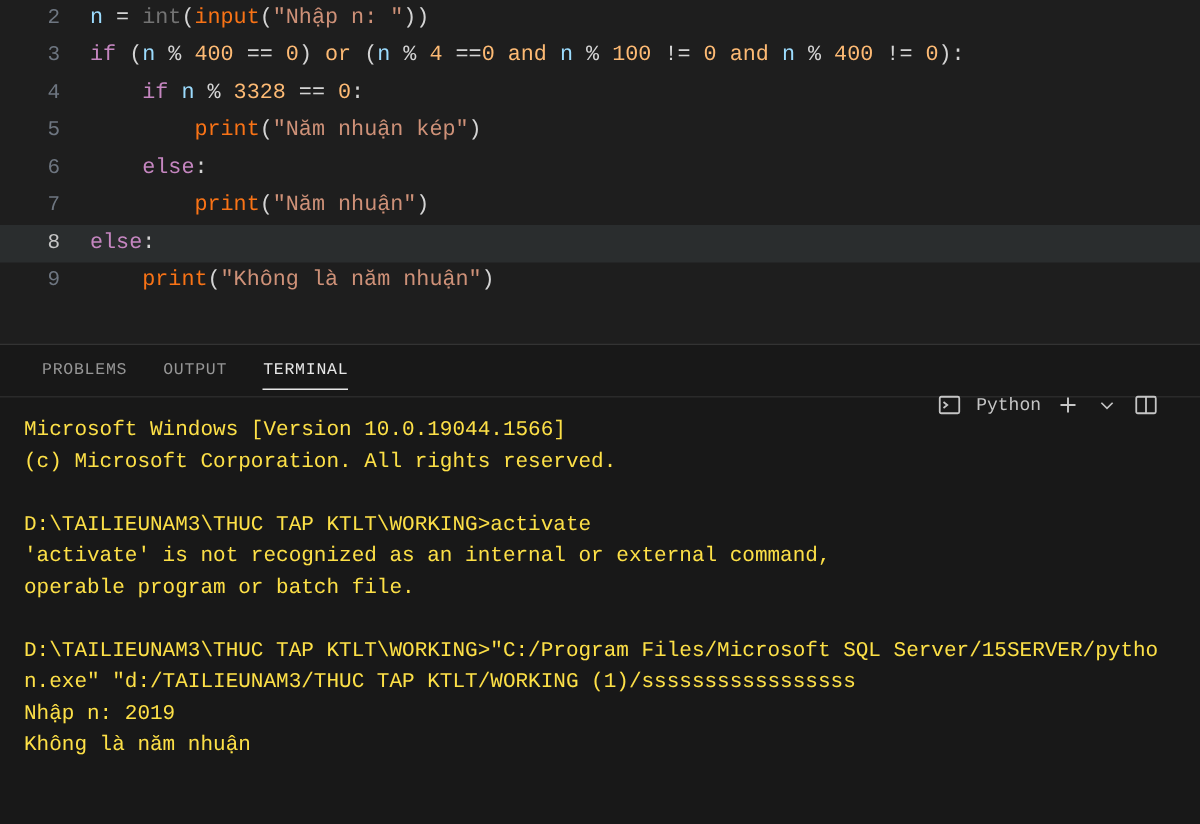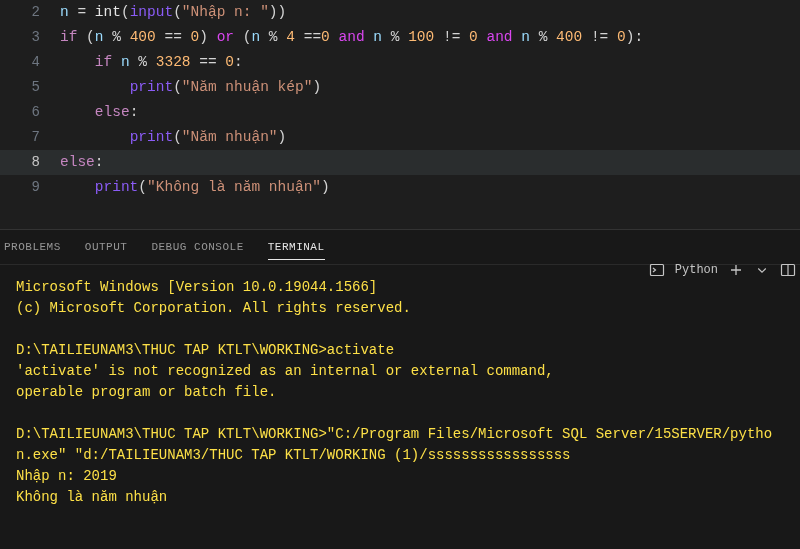--- a/index.html
+++ b/index.html
@@ -33,43 +33,43 @@
     color: #6e7681;
     font-size: 14px;
     flex-shrink: 0;
   }
   .code {
     flex: 1;
     white-space: pre;
     font-size: 14.5px;
   }
   .kw { color: #c586c0; }
-  .fn { color: #8b5cf6; }
-  .fn2 { color: #e5e5e5; }
+  .fn { color: #f97316; }
+  .fn2 { color: #737373; }
   .var { color: #9cdcfe; }
   .op { color: #d4d4d4; }
   .num { color: #fdba74; }
   .str { color: #ce9178; }
   .pn { color: #d4d4d4; }
-  .blue { color: #d946ef; text-align: center; }
+  .blue { color: #fdba74; text-align: center; }
   .panel-divider {
     height: 1px;
     background: #333;
   }
   .panel {
     background: #181818;
     height: 319px;
     display: flex;
     flex-direction: column;
   }
   .panel-tabs {
     display: flex;
     align-items: center;
     height: 35px;
-    padding: 0 4px;
+    padding: 0 28px;
     gap: 24px;
     font-size: 11px;
     color: #969696;
     border-bottom: 1px solid #2a2a2a;
   }
   .panel-tab {
     cursor: pointer;
     letter-spacing: 0.5px;
     padding: 6px 0;
     text-transform: uppercase;
@@ -147,21 +147,20 @@
     <div class="code">    <span class="fn">print</span><span class="pn">(</span><span class="str">"Không là năm nhuận"</span><span class="pn">)</span></div>
   </div>
 </div>
 
 <div class="panel-divider"></div>
 
 <div class="panel">
   <div class="panel-tabs">
     <div class="panel-tab">PROBLEMS</div>
     <div class="panel-tab">OUTPUT</div>
-    <div class="panel-tab">DEBUG CONSOLE</div>
     <div class="panel-tab active">TERMINAL</div>
     <div class="panel-actions">
       <div class="panel-action-icon">
         <svg width="16" height="16" viewBox="0 0 16 16" fill="none" stroke="#c5c5c5" stroke-width="1.2">
             <rect x="1.5" y="2.5" width="13" height="11" rx="1"></rect>
             <path d="M4 6l2.5 2L4 10"></path>
           </svg>
       </div>
       <span class="shell-label">Python</span>
       <div class="panel-action-icon">

